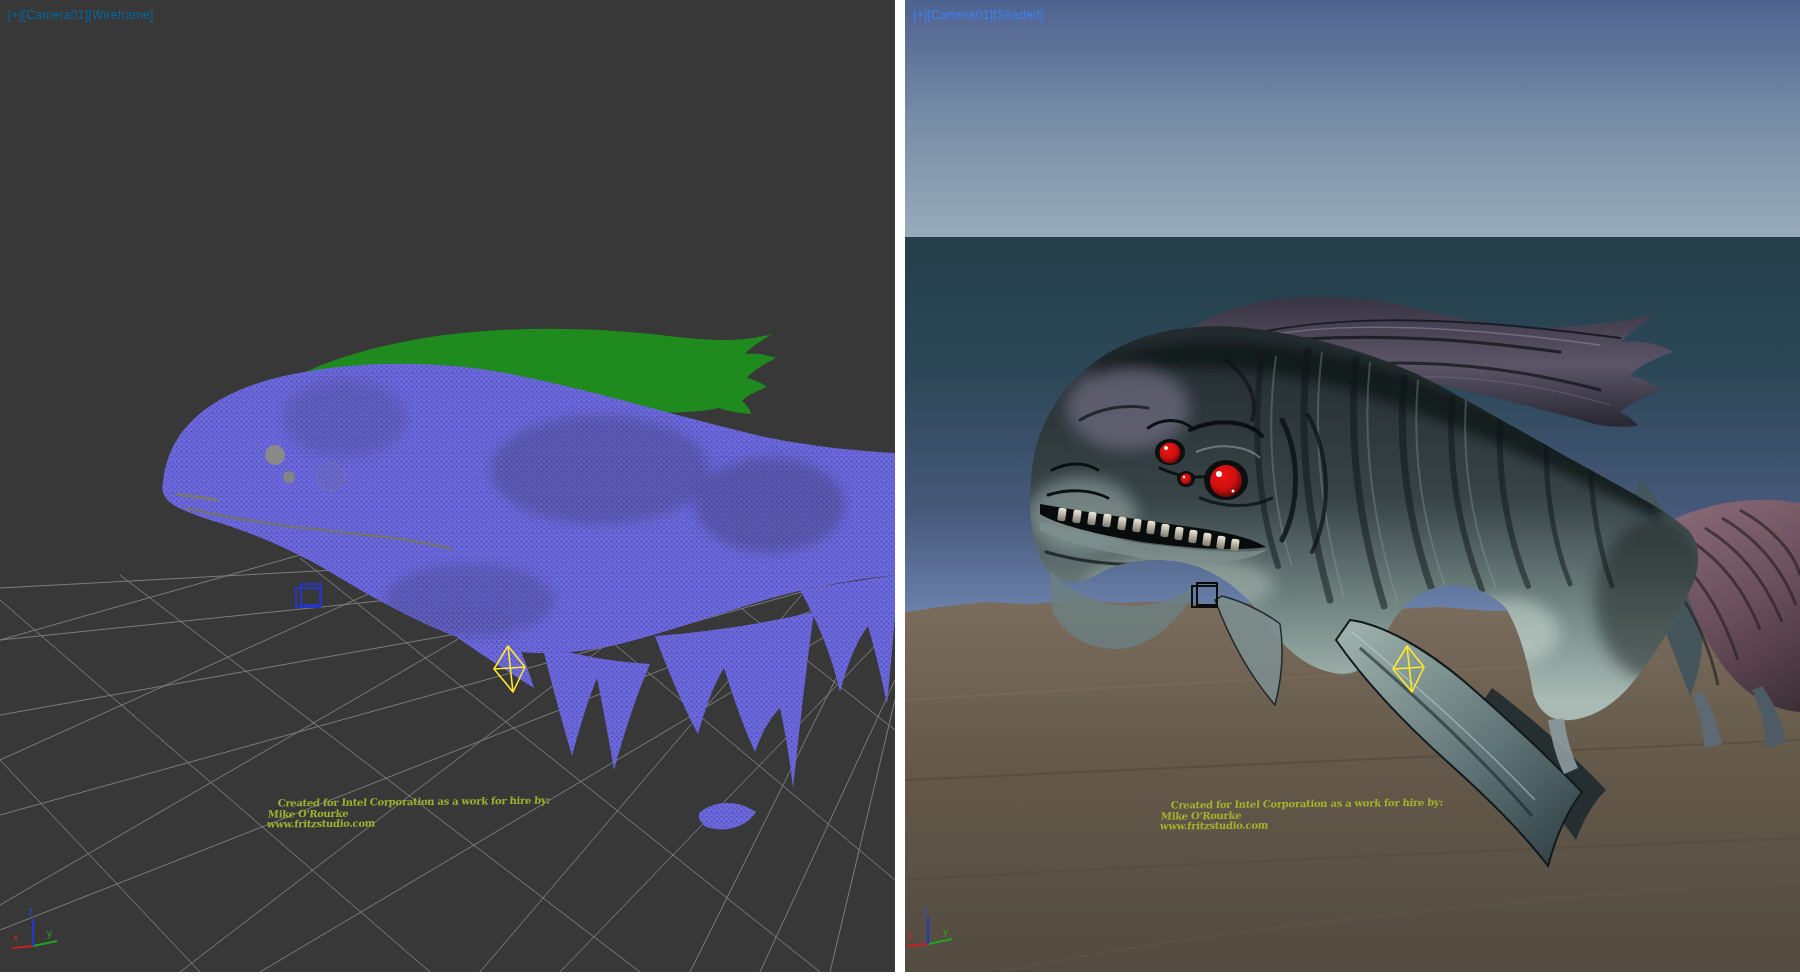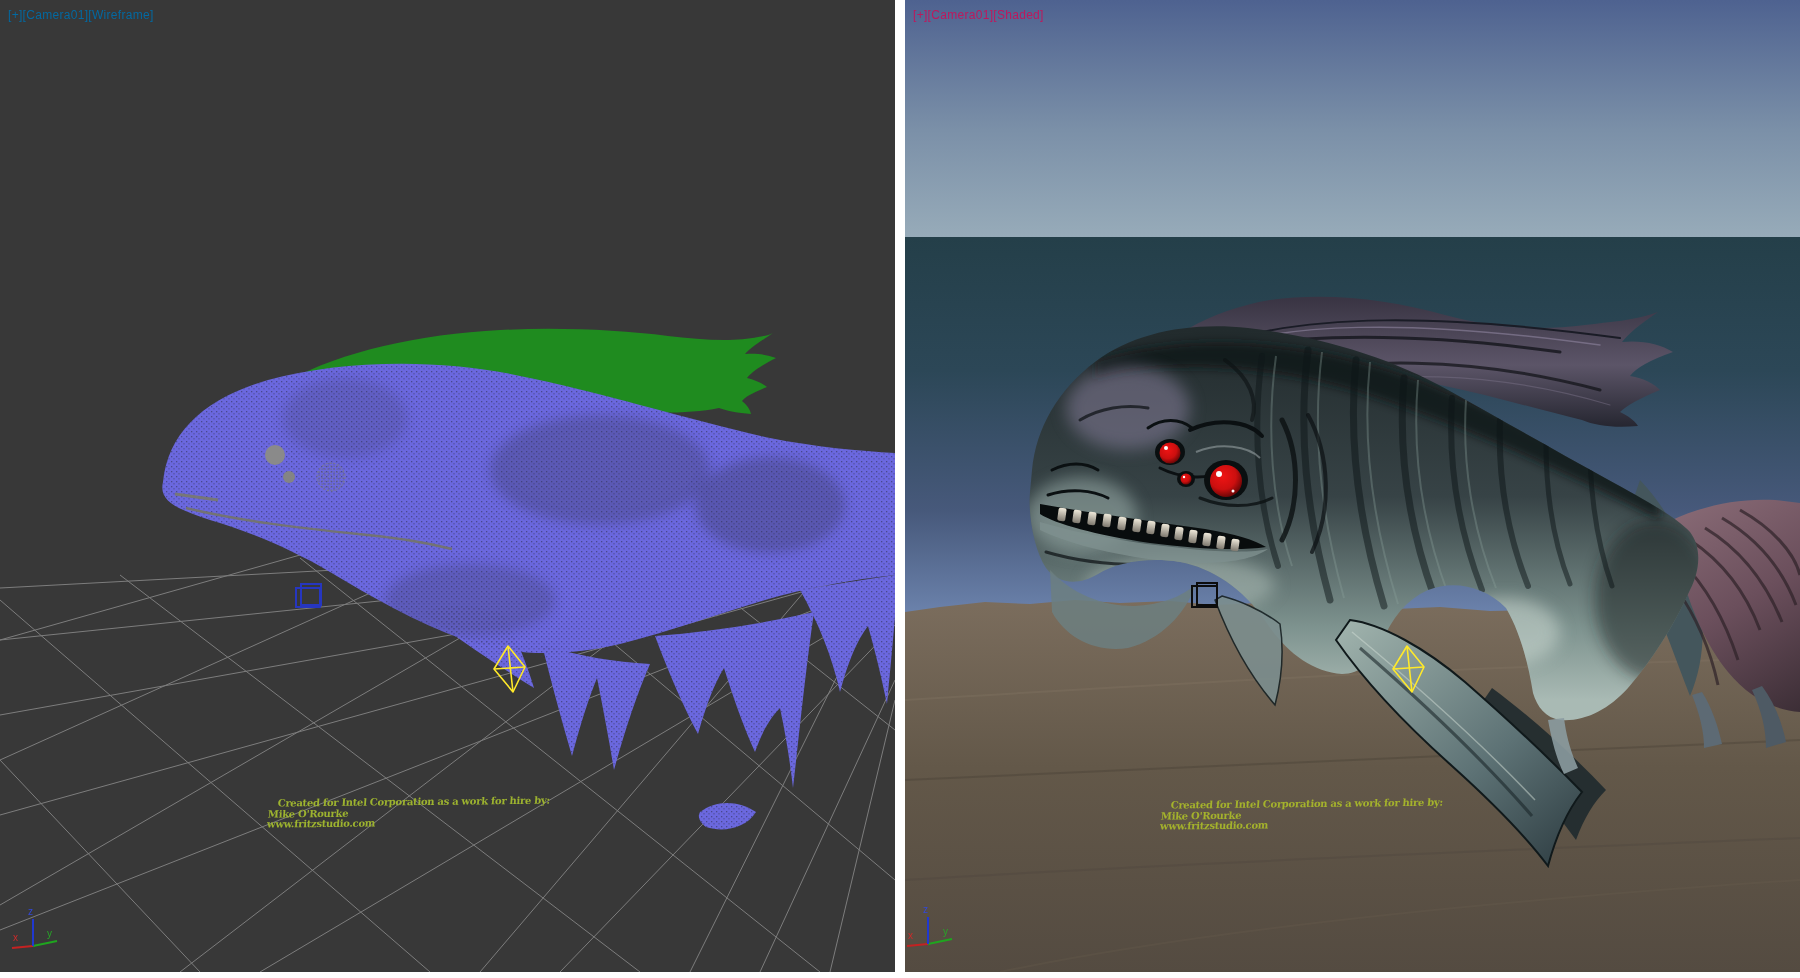--- a/index.html
+++ b/index.html
@@ -4,21 +4,21 @@
 <style>
   html,body{margin:0;padding:0;background:#ffffff;}
   #stage{position:relative;width:1800px;height:978px;background:#ffffff;overflow:hidden;
          font-family:"Liberation Sans",sans-serif;}
   .viewport{position:absolute;top:0;height:972px;width:895px;overflow:hidden;}
   #vpL{left:0;}
   #vpR{left:905px;}
   .vp-label{position:absolute;left:8px;top:8px;font-size:12px;letter-spacing:.3px;z-index:5;
             white-space:nowrap;user-select:none;}
   #vpL .vp-label{color:#0369a1;}
-  #vpR .vp-label{color:#be185d;}
+  #vpR .vp-label{color:#3b82f6;}
   .vp-label span{cursor:pointer;}
   .credit{position:absolute;width:310px;font-family:"DejaVu Serif",serif;font-weight:bold;
           font-size:10px;line-height:10.5px;letter-spacing:-0.3px;z-index:4;
           transform:skewX(-5deg) rotate(-0.6deg);white-space:nowrap;}
   .credit .l1{padding-left:9px;}
   #creditL{left:268px;top:797px;}
   #creditR{left:1161px;top:799px;}
   svg{display:block;}
 </style>
 </head>

